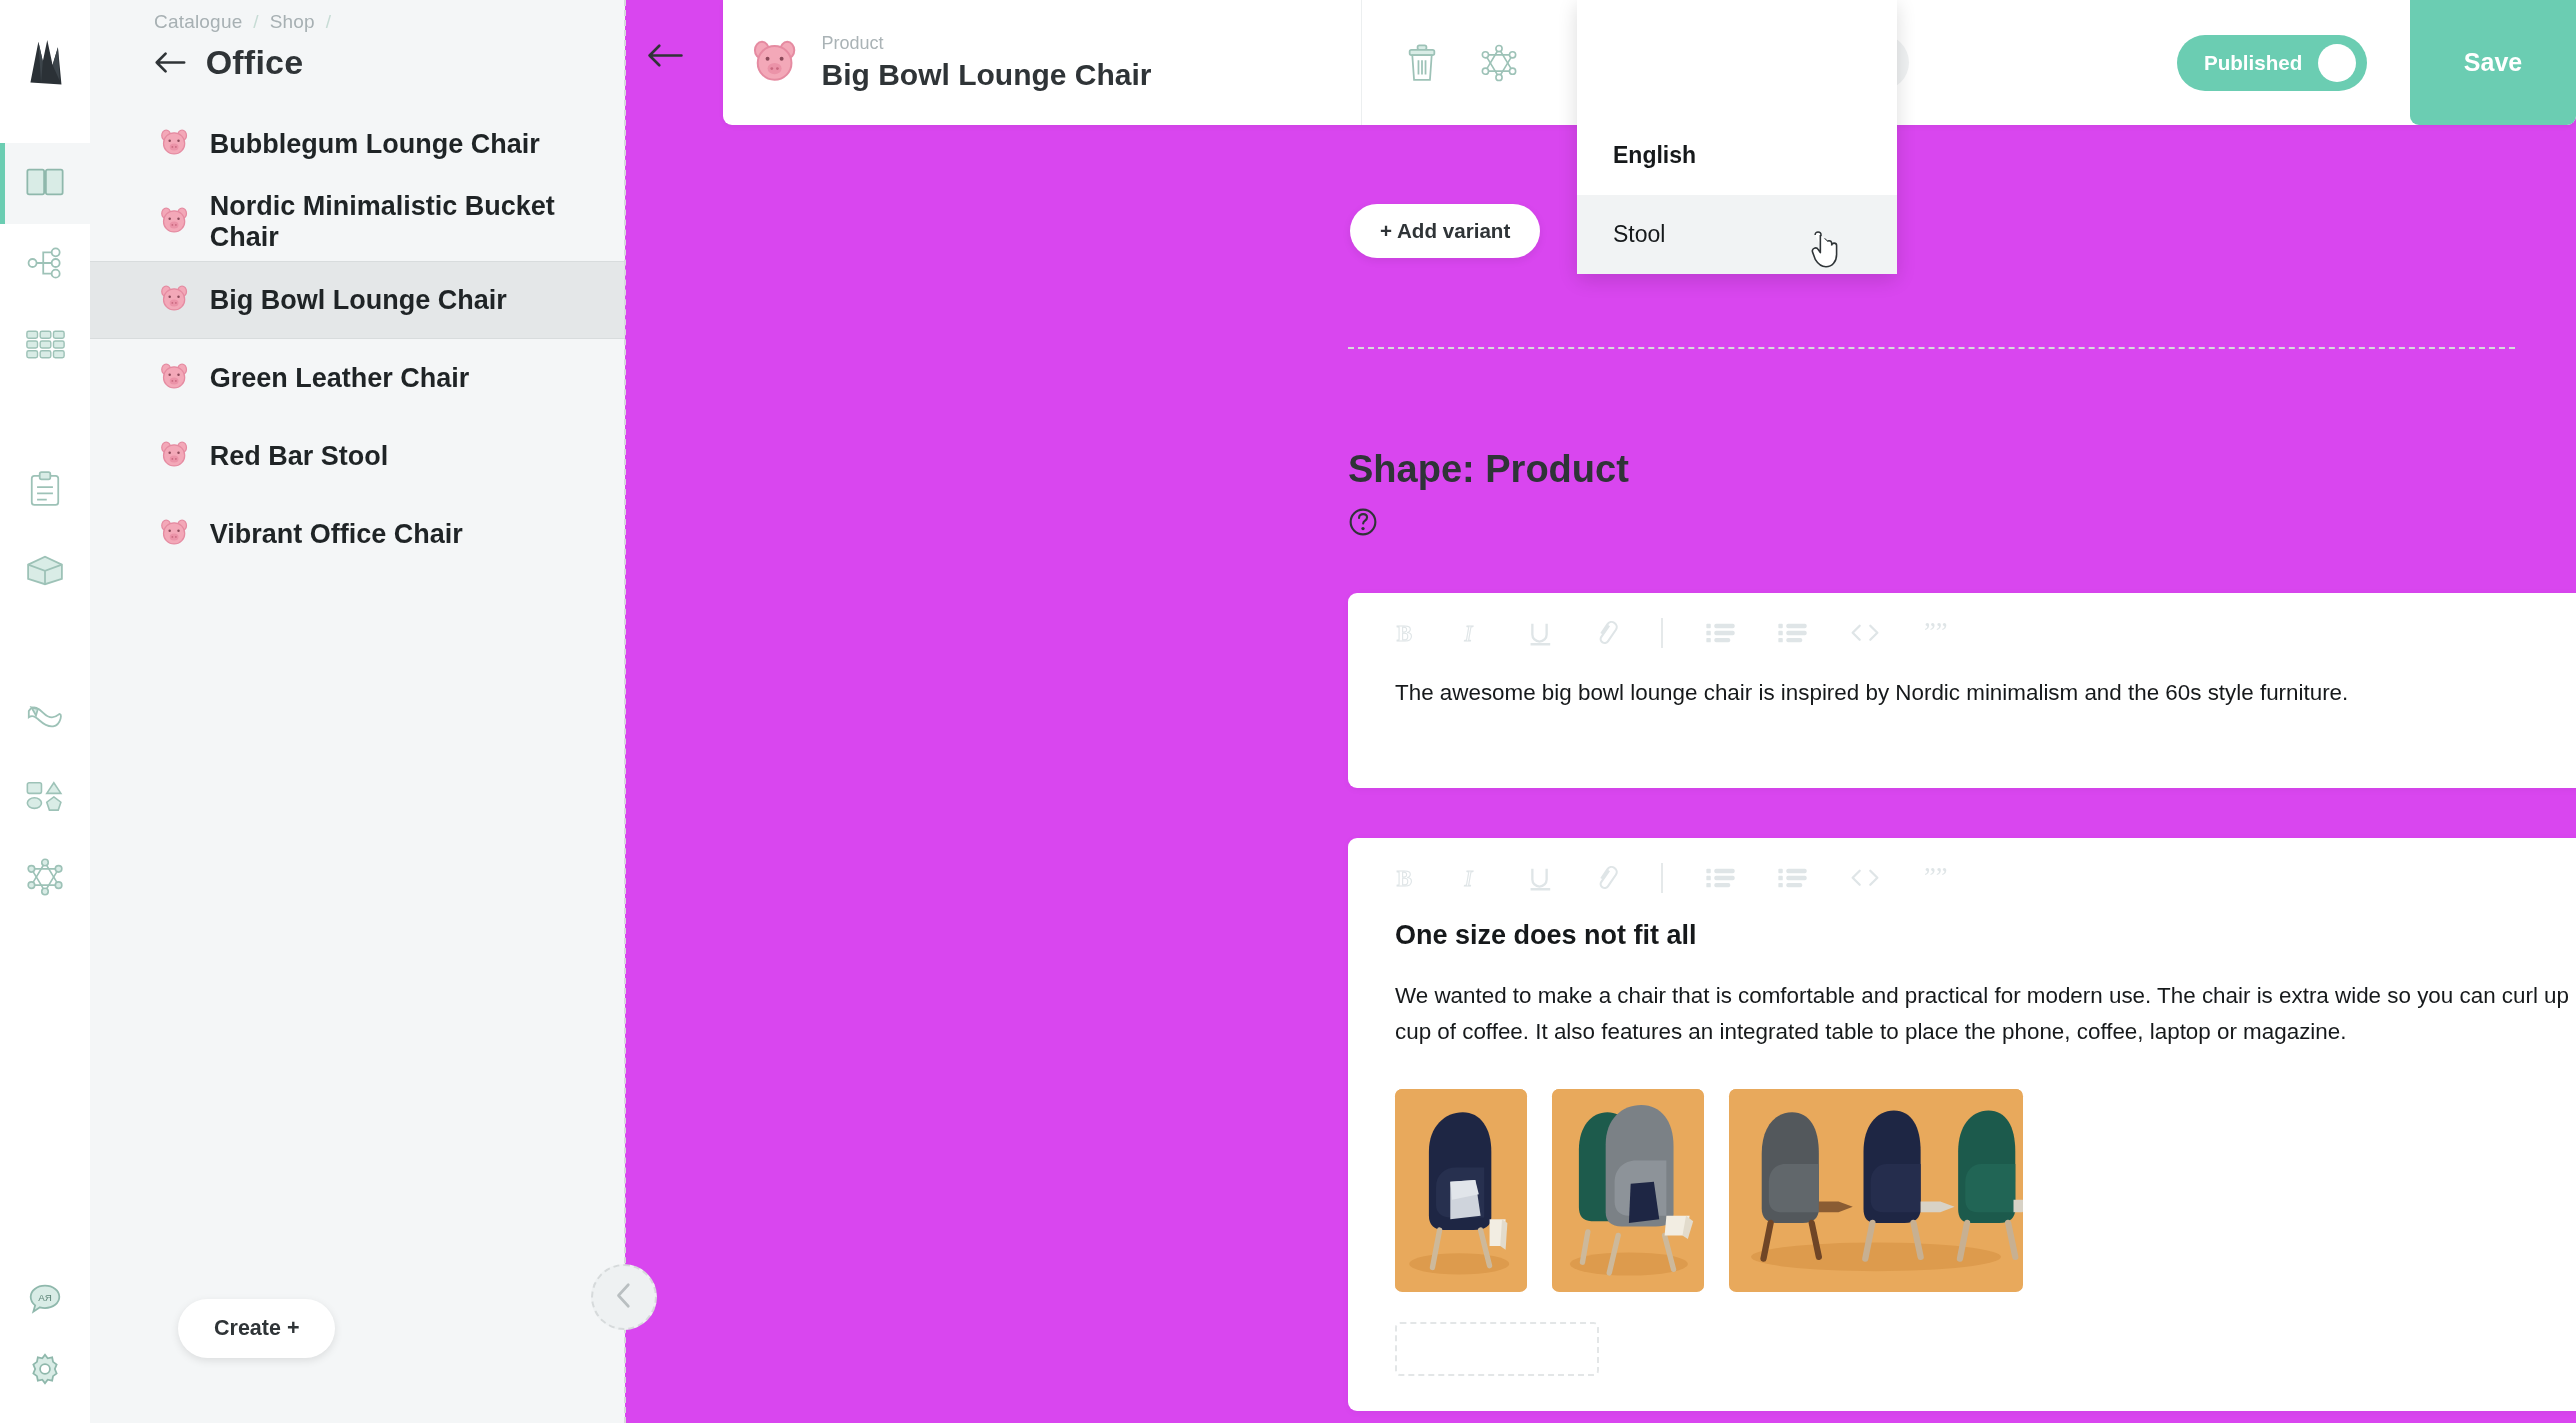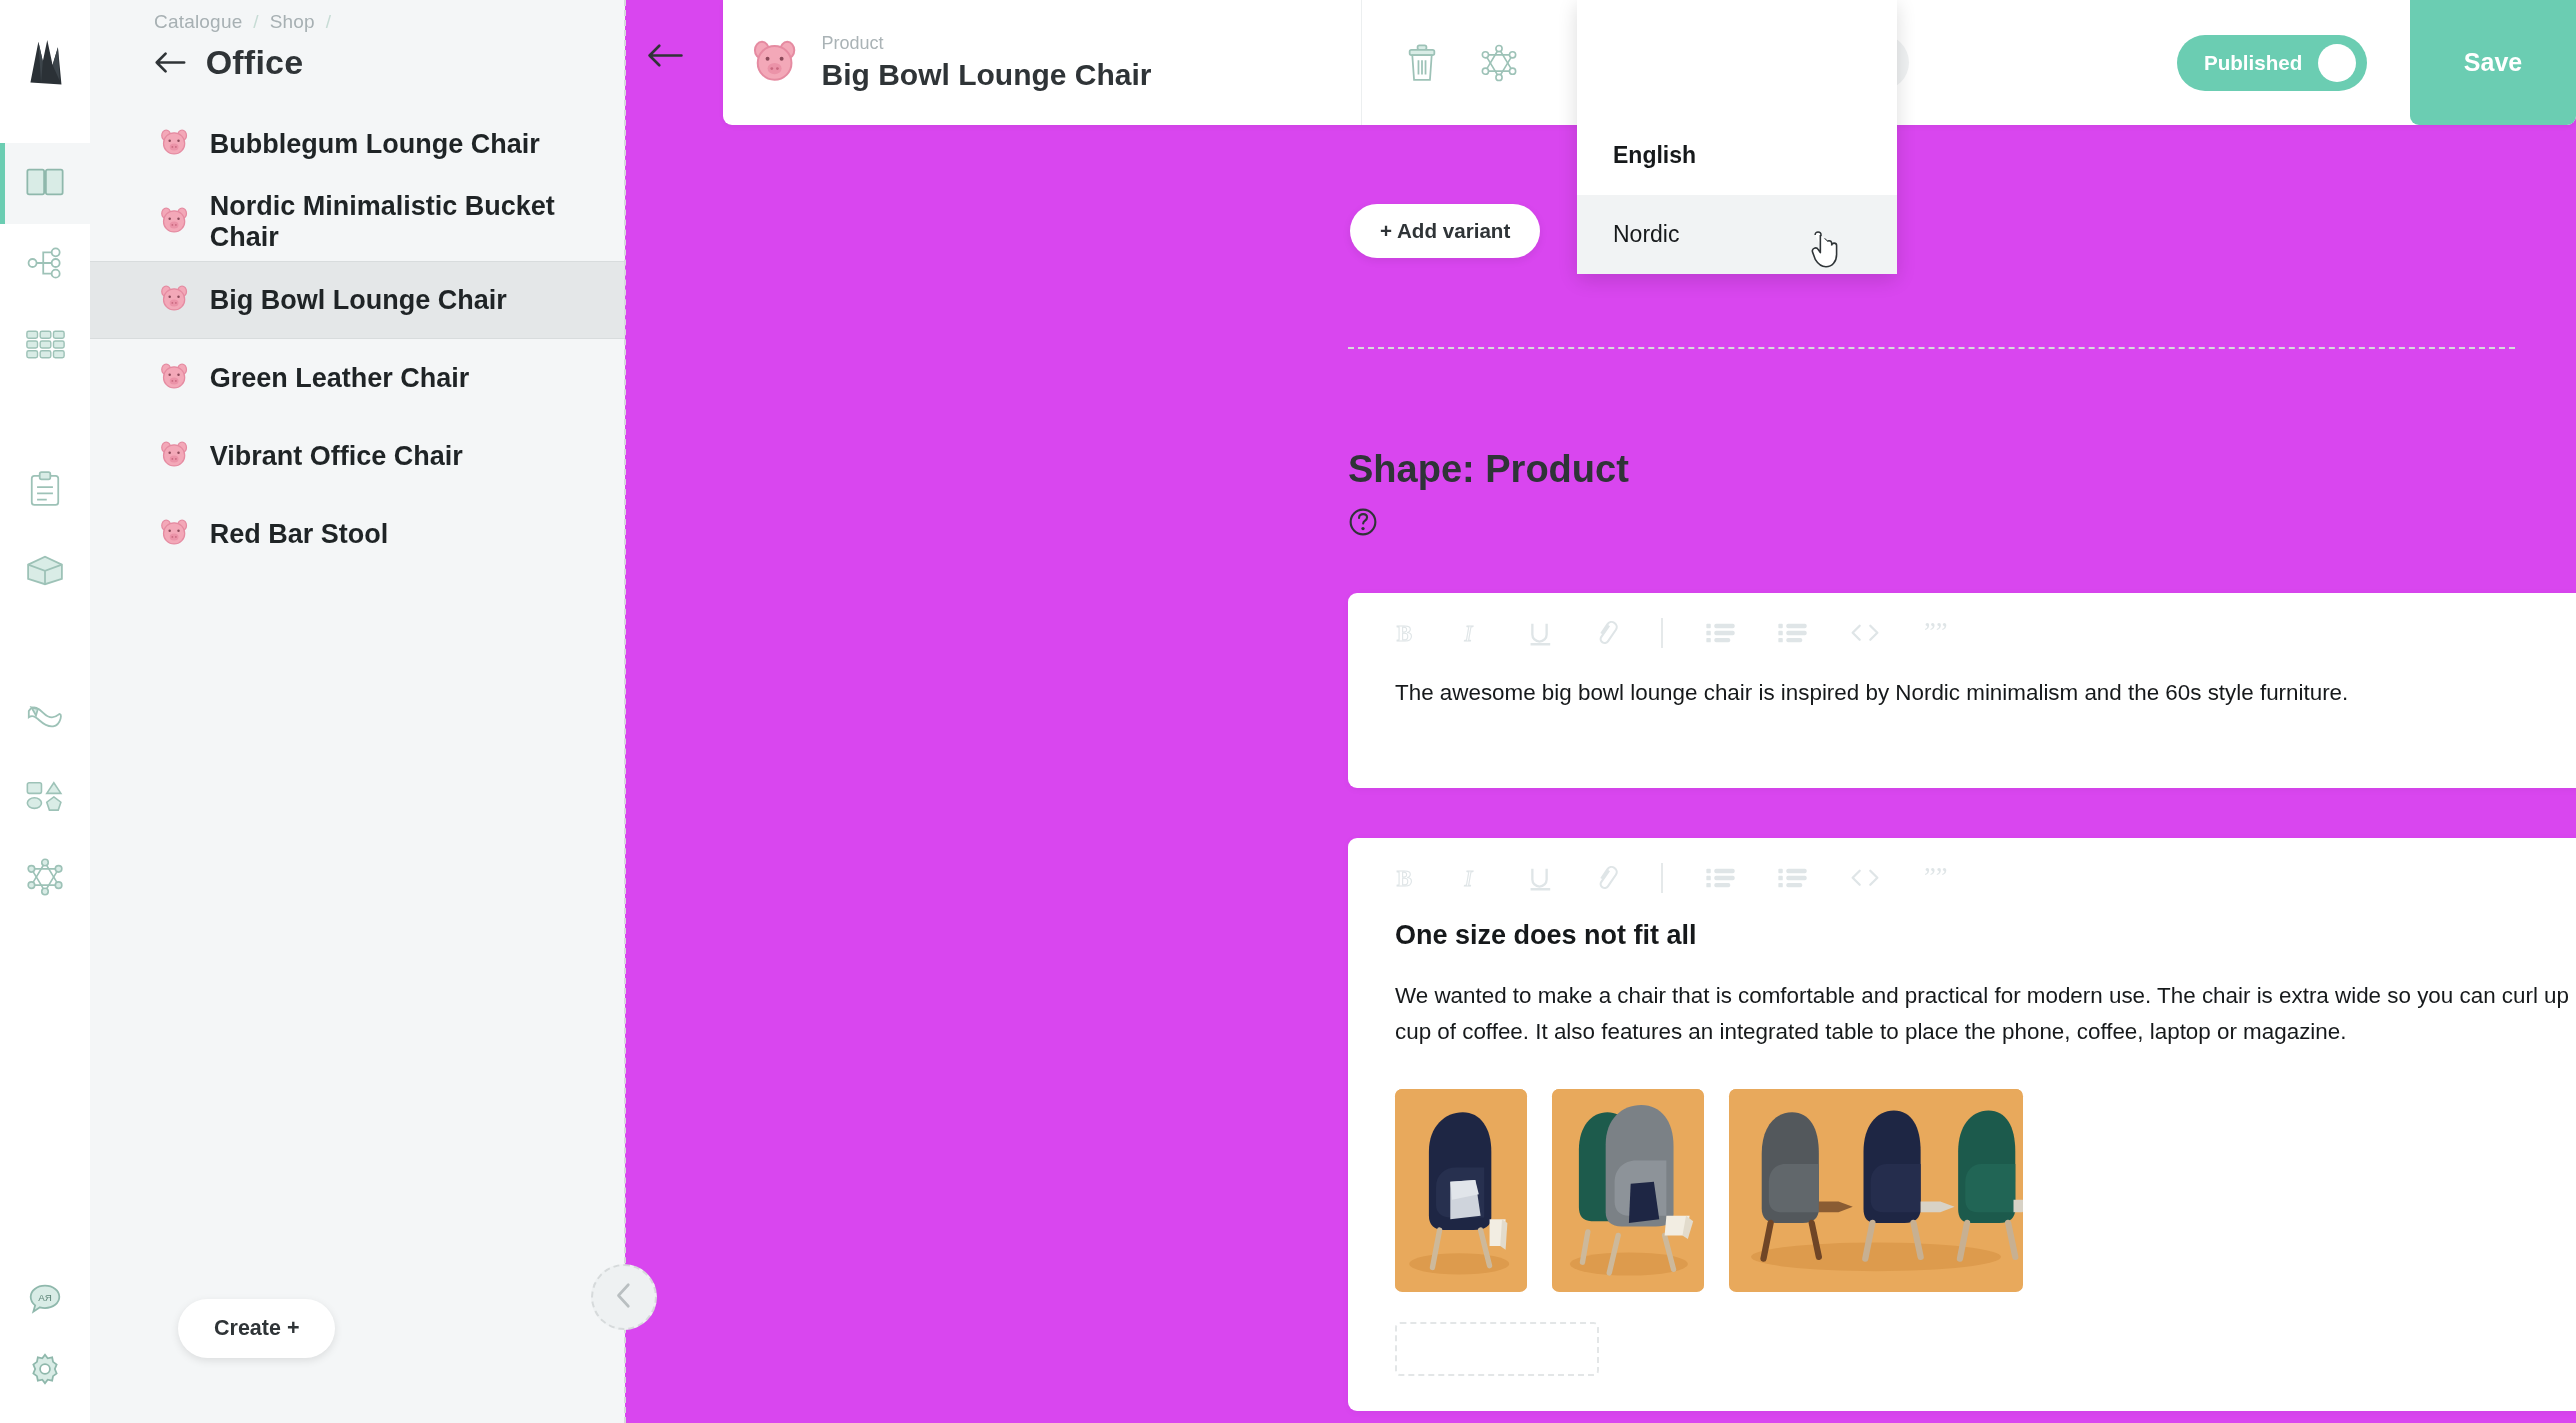--- a/index.html
+++ b/index.html
@@ -424,37 +424,37 @@
             <ellipse cx="7" cy="8" rx="5" ry="6" fill="#f3a8b8" stroke="#e58ba1" stroke-width="1.4"></ellipse>
             <ellipse cx="25" cy="8" rx="5" ry="6" fill="#f3a8b8" stroke="#e58ba1" stroke-width="1.4"></ellipse>
             <ellipse cx="16" cy="17" rx="12" ry="12" fill="#f3a8b8" stroke="#e58ba1" stroke-width="1.4"></ellipse>
             <ellipse cx="16" cy="21" rx="5" ry="4" fill="#eb93a8"></ellipse>
             <circle cx="14" cy="21" r="1" fill="#c9687f"></circle>
               <circle cx="18" cy="21" r="1" fill="#c9687f"></circle>
             <circle cx="11" cy="14" r="1.4" fill="#8c4a5a"></circle>
               <circle cx="21" cy="14" r="1.4" fill="#8c4a5a"></circle>
           </svg>
         </span>
-        <span class="chair-name">Vibrant Office Chair</span>
+        <span class="chair-name">Red Bar Stool</span>
       </div>
 
       <div class="chair-row">
         <span>
           <svg width="30" height="29" viewBox="0 0 34 32">
             <ellipse cx="7" cy="8" rx="5" ry="6" fill="#f3a8b8" stroke="#e58ba1" stroke-width="1.4"></ellipse>
             <ellipse cx="25" cy="8" rx="5" ry="6" fill="#f3a8b8" stroke="#e58ba1" stroke-width="1.4"></ellipse>
             <ellipse cx="16" cy="17" rx="12" ry="12" fill="#f3a8b8" stroke="#e58ba1" stroke-width="1.4"></ellipse>
             <ellipse cx="16" cy="21" rx="5" ry="4" fill="#eb93a8"></ellipse>
             <circle cx="14" cy="21" r="1" fill="#c9687f"></circle>
               <circle cx="18" cy="21" r="1" fill="#c9687f"></circle>
             <circle cx="11" cy="14" r="1.4" fill="#8c4a5a"></circle>
               <circle cx="21" cy="14" r="1.4" fill="#8c4a5a"></circle>
           </svg>
         </span>
-        <span class="chair-name">Red Bar Stool</span>
+        <span class="chair-name">Vibrant Office Chair</span>
       </div>
 
     </div>
 
     <div class="create-wrap">
       <button class="create-btn">Create +</button>
     </div>
   </div>
 
   <div class="v-divider"></div>
@@ -746,21 +746,21 @@
         </div>
       </div>
 
       <div class="img-placeholder"></div>
     </div>
 
   </div>
 
   <div class="lang-dropdown">
     <div class="lang-option current">English</div>
-    <div class="lang-option hovered">Nordic</div>
+    <div class="lang-option hovered">Stool</div>
   </div>
 
   <div class="cursor-pointer-glyph">
     <svg width="30" height="38" viewBox="0 0 34 42">
       <path d="M8 4c0-2 1.5-3.4 3.4-3.4S14.8 2 14.8 4v13" fill="#ffffff" stroke="#2f3437" stroke-width="1.6"></path>
       <path d="M14.8 11.5c0-1.7 1.3-3 3-3s3 1.3 3 3v6" fill="#ffffff" stroke="#2f3437" stroke-width="1.6"></path>
       <path d="M20.8 13.5c0-1.7 1.3-3 3-3s3 1.3 3 3v7" fill="#ffffff" stroke="#2f3437" stroke-width="1.6"></path>
       <path d="M26.8 16c0-1.6 1.2-2.8 2.8-2.8s2.8 1.2 2.8 2.8v10c0 8-5 14-12 14-6 0-9-3-12-8L5.4 24c-1-1.8-.4-3.8 1.4-4.8 1.7-1 3.8-.4 4.8 1.3L14 24V4" fill="#ffffff" stroke="#2f3437" stroke-width="1.8" stroke-linejoin="round"></path>
     </svg>
   </div>

